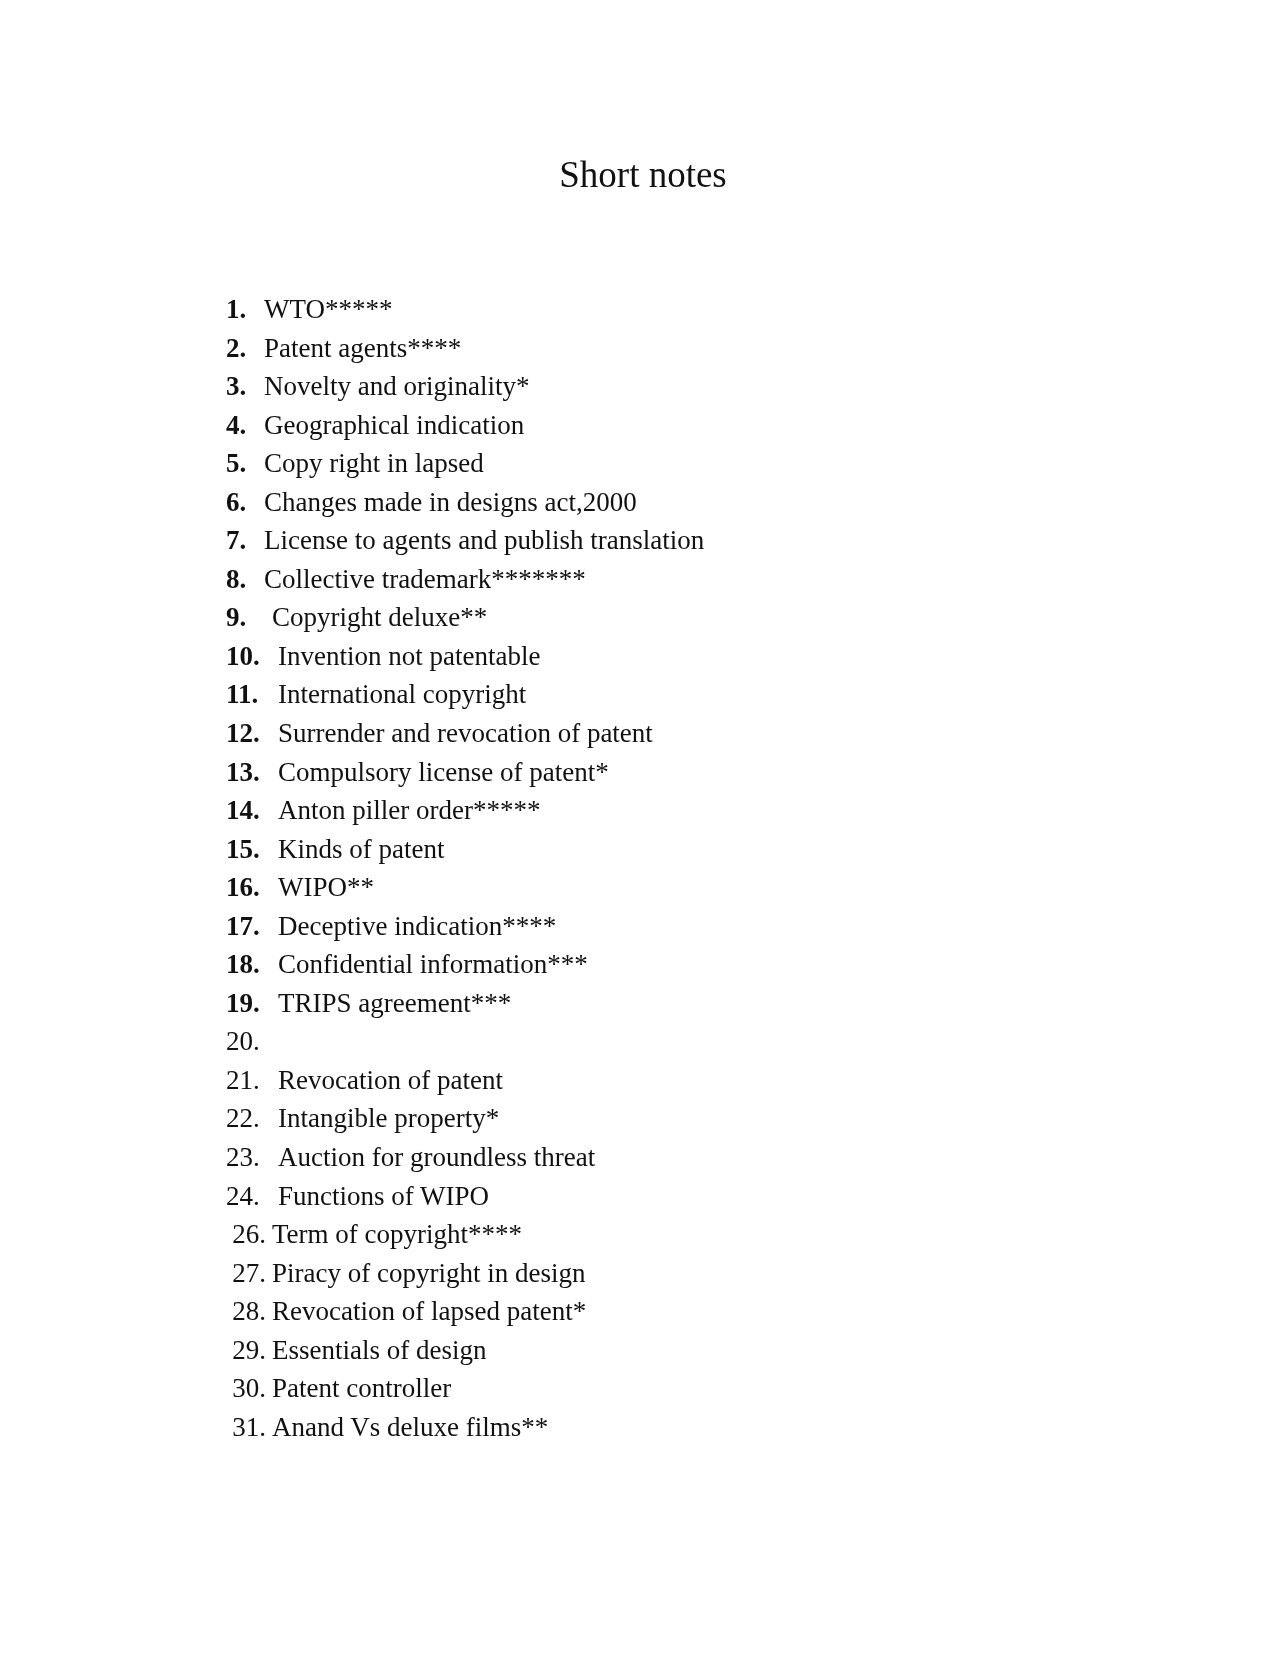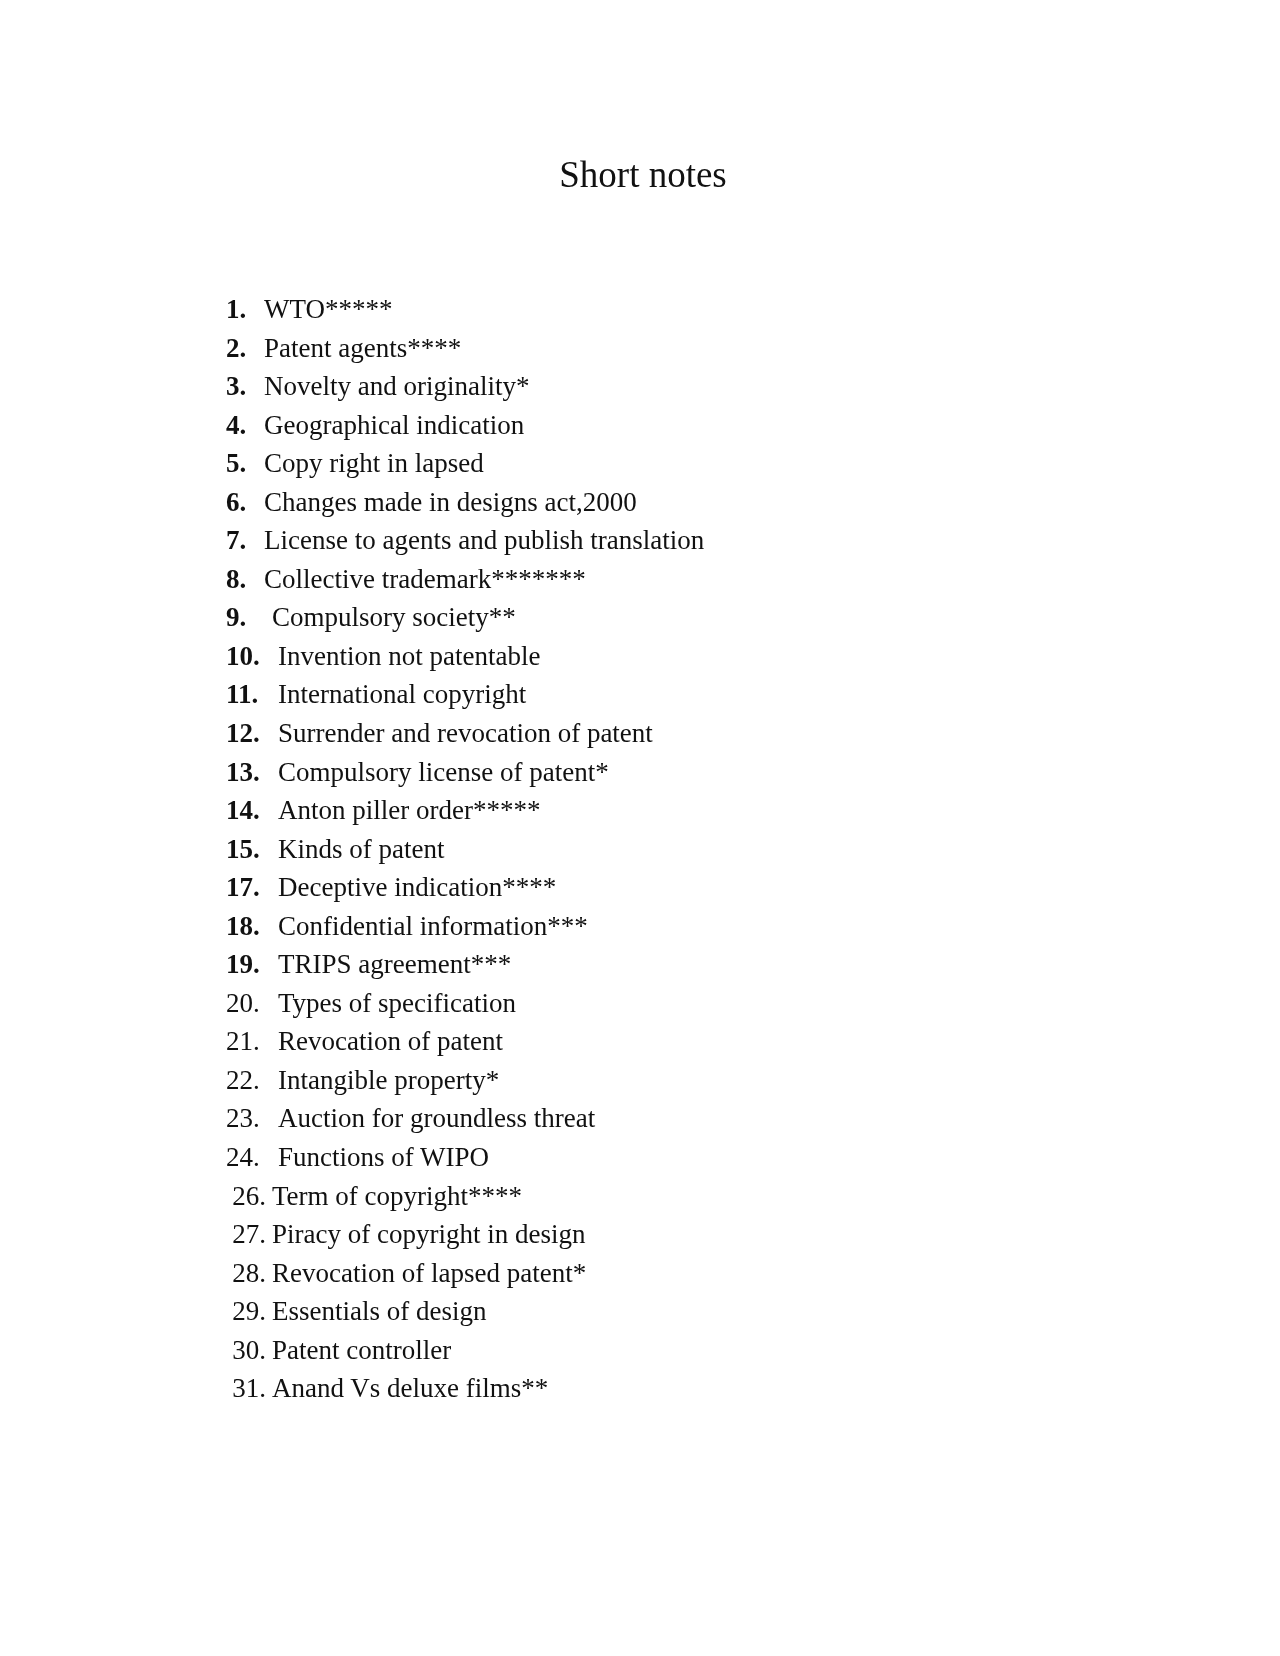--- a/index.html
+++ b/index.html
@@ -49,21 +49,21 @@
     <li class="item">
       <span class="num w1 bold">7.</span>
       <span class="text">License to agents and publish translation</span>
     </li>
     <li class="item">
       <span class="num w1 bold">8.</span>
       <span class="text">Collective trademark*******</span>
     </li>
     <li class="item">
       <span class="num w1b bold">9.</span>
-      <span class="text">Compulsory society**</span>
+      <span class="text">Copyright deluxe**</span>
     </li>
     <li class="item">
       <span class="num w2 bold">10.</span>
       <span class="text">Invention not patentable</span>
     </li>
     <li class="item">
       <span class="num w2 bold">11.</span>
       <span class="text">International copyright</span>
     </li>
     <li class="item">
@@ -76,34 +76,37 @@
     </li>
     <li class="item">
       <span class="num w2 bold">14.</span>
       <span class="text">Anton piller order*****</span>
     </li>
     <li class="item">
       <span class="num w2 bold">15.</span>
       <span class="text">Kinds of patent</span>
     </li>
     <li class="item">
+      <span class="num w2 bold">16.</span>
+      <span class="text">WIPO**</span>
+    </li>
+    <li class="item">
       <span class="num w2 bold">17.</span>
       <span class="text">Deceptive indication****</span>
     </li>
     <li class="item">
       <span class="num w2 bold">18.</span>
       <span class="text">Confidential information***</span>
     </li>
     <li class="item">
       <span class="num w2 bold">19.</span>
       <span class="text">TRIPS agreement***</span>
     </li>
     <li class="item">
       <span class="num w2">20.</span>
-      <span class="text">Types of specification</span>
     </li>
     <li class="item">
       <span class="num w2">21.</span>
       <span class="text">Revocation of patent</span>
     </li>
     <li class="item">
       <span class="num w2">22.</span>
       <span class="text">Intangible property*</span>
     </li>
     <li class="item">

